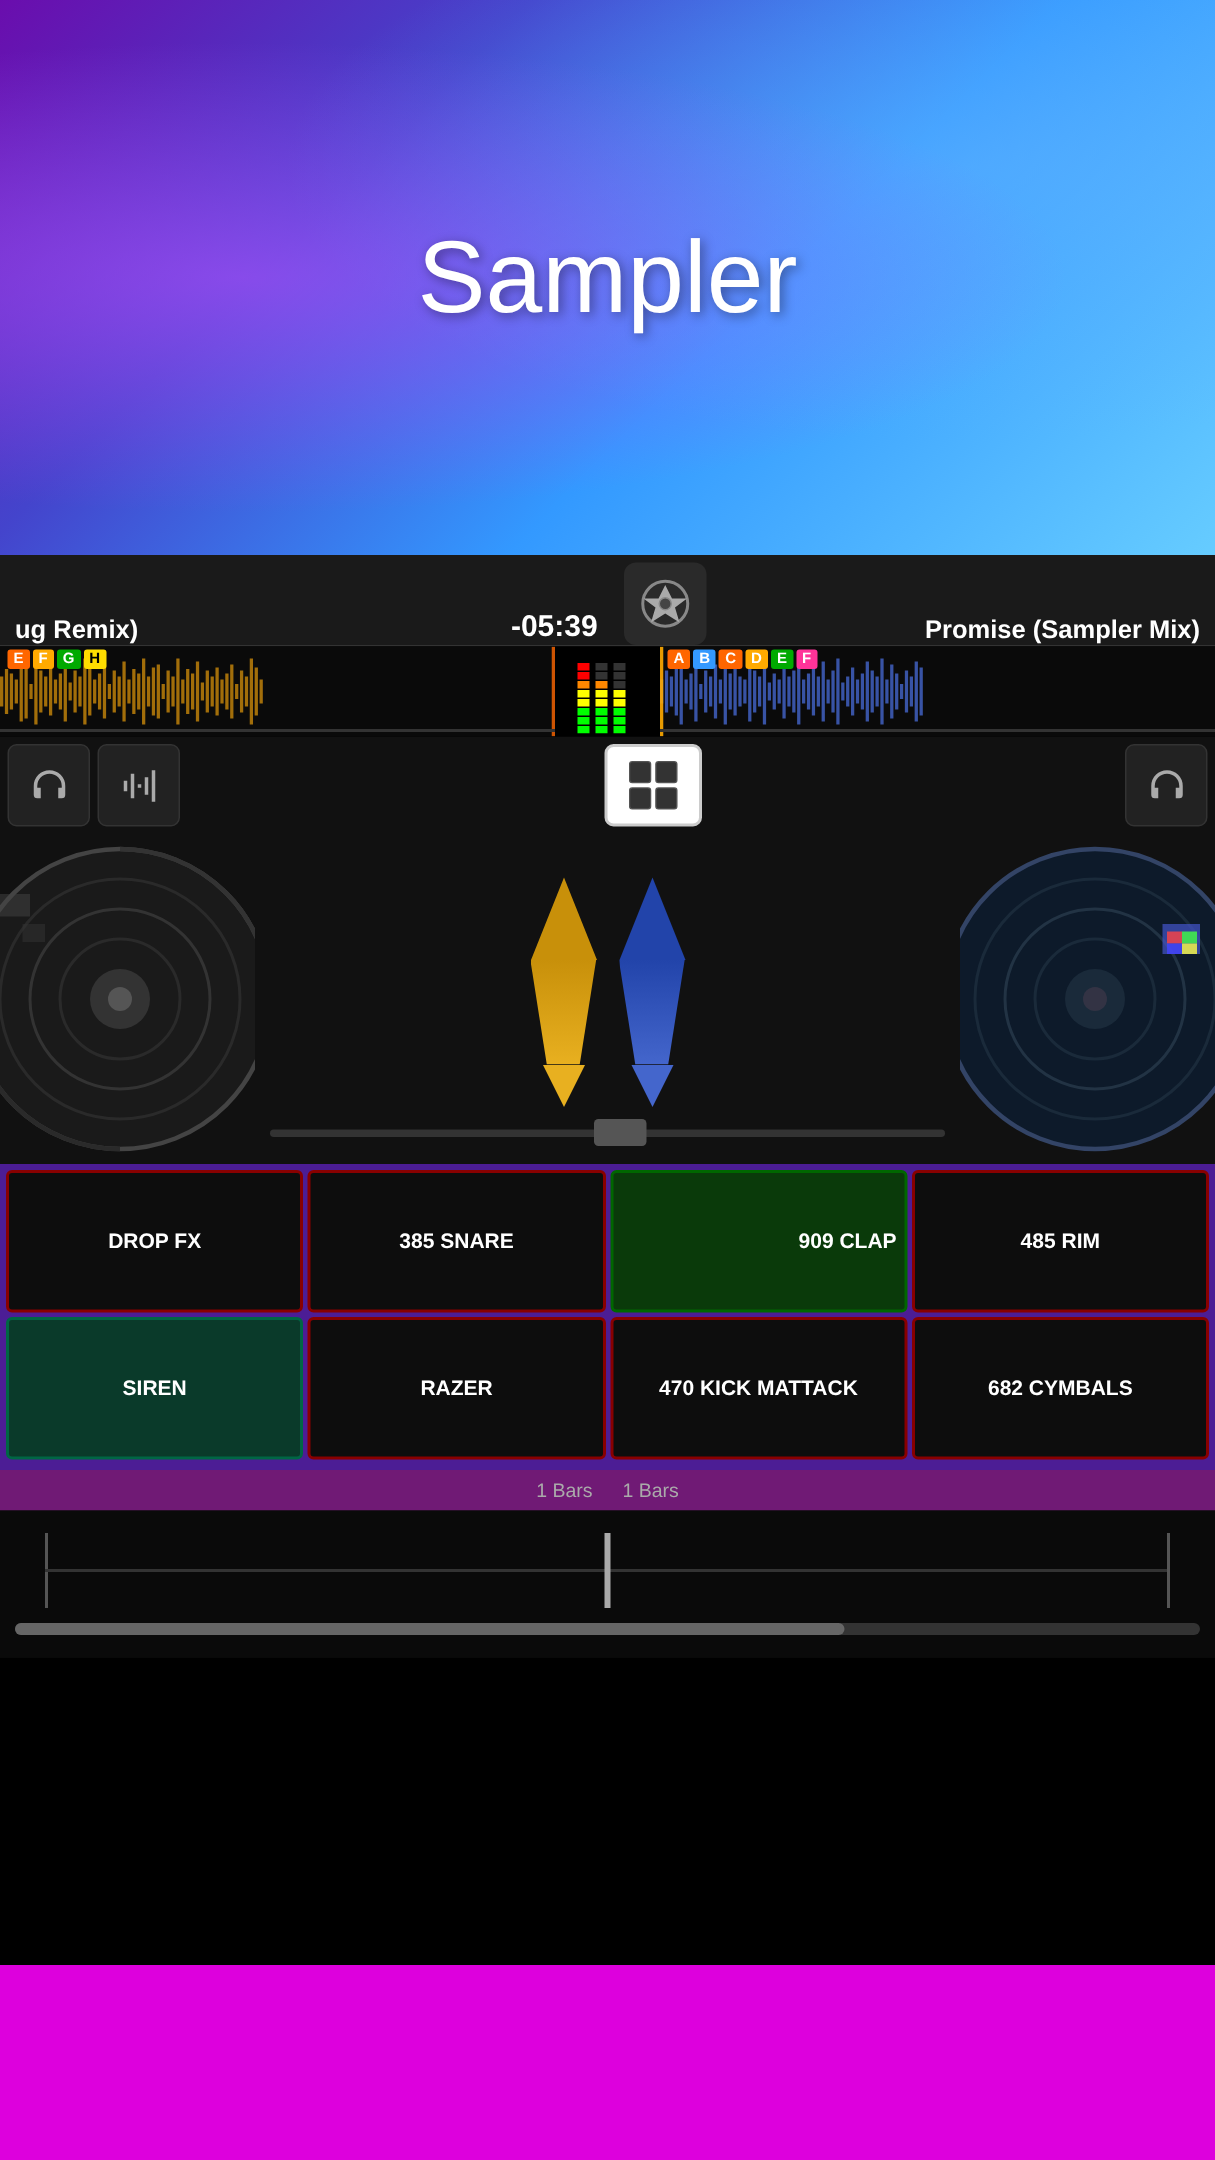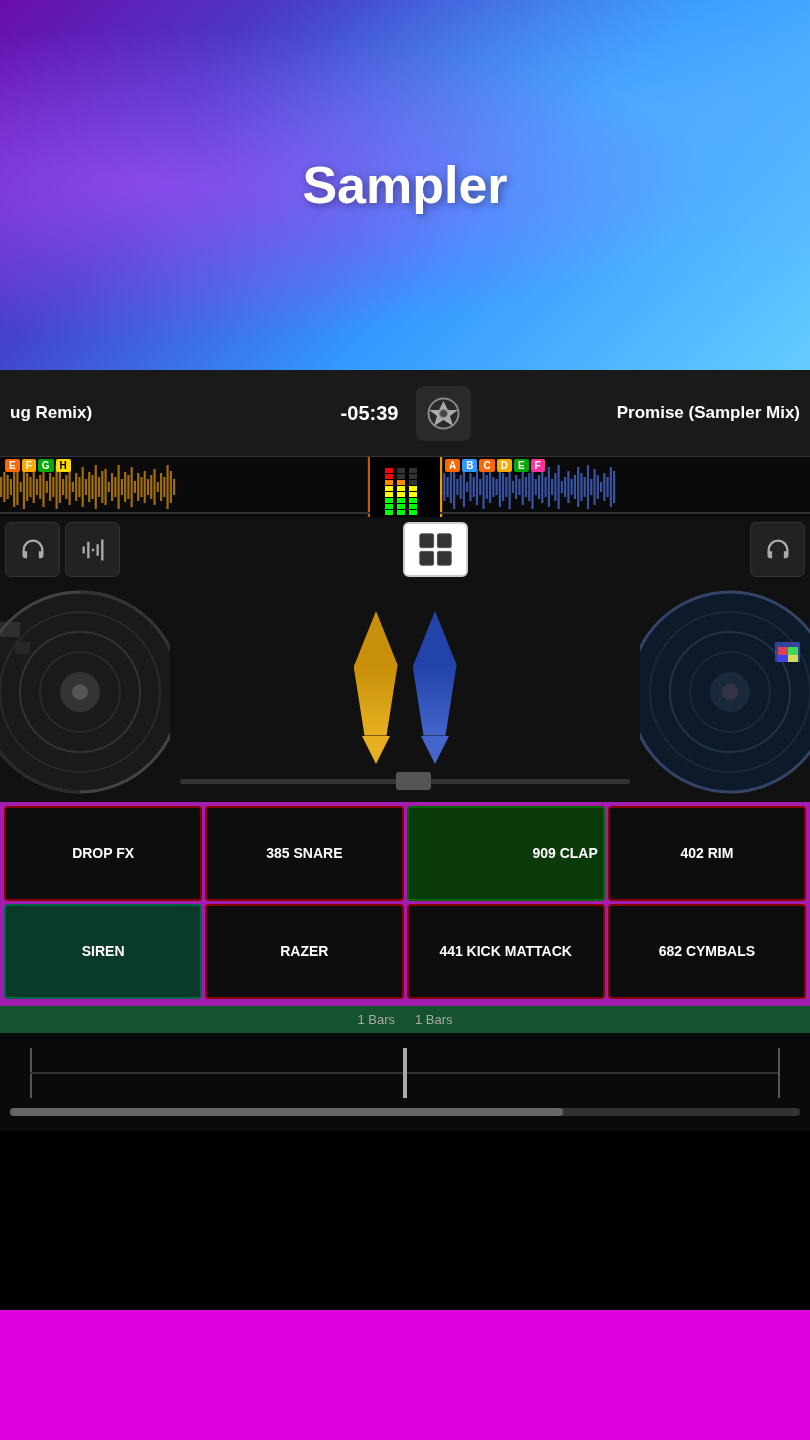--- a/index.html
+++ b/index.html
@@ -23,41 +23,41 @@
     }
     .top-section::before {
       content: '';
       position: absolute;
       top: 0; left: 0; right: 0; bottom: 0;
       background: radial-gradient(ellipse at 20% 50%, rgba(180,80,255,0.6) 0%, transparent 60%),
                   radial-gradient(ellipse at 80% 30%, rgba(100,180,255,0.5) 0%, transparent 50%);
     }
 
     .app-title {
-      font-size: 52px;
-      font-weight: 700;
+      font-size: 68px;
+      font-weight: 400;
       color: white;
       text-shadow: 2px 2px 8px rgba(0,0,0,0.4);
       position: relative;
       z-index: 1;
     }
 
     
     .dj-interface {
       width: 810px;
       background: #111;
       position: relative;
     }
 
     
     .track-bar {
       display: flex;
-      align-items: center;
+      align-items: flex-end;
       background: #1a1a1a;
-      height: 87px;
+      height: 61px;
       padding: 0 10px;
       border-bottom: 1px solid #333;
     }
     .track-left {
       flex: 1;
       color: white;
       font-size: 17px;
       font-weight: bold;
     }
     .track-time {
@@ -162,21 +162,21 @@
       display: flex;
       align-items: flex-start;
       background: #111;
       height: 220px;
       position: relative;
       overflow: hidden;
     }
 
     
     .sample-pads {
-      background: #a21caf;
+      background: #4c1d95;
       padding: 4px;
     }
     .pads-row {
       display: flex;
       gap: 3px;
       margin-bottom: 3px;
     }
     .pad {
       flex: 1;
       height: 95px;
@@ -200,21 +200,21 @@
     .pad-dark { background: #0d0d0d; border-color: #880000; }
     .pad-teal { background: #0a3a2a; border-color: #006644; }
     .pad-green { background: #0a3a0a; border-color: #006600; justify-content: flex-end; }
 
     
     .bars-row {
       display: flex;
       justify-content: center;
       gap: 20px;
       padding: 6px 0;
-      background: #14532d;
+      background: #701a75;
     }
     .bars-indicator {
       color: #aaa;
       font-size: 13px;
     }
 
     
     .transport-section {
       background: #0a0a0a;
       padding: 15px 10px;
@@ -601,33 +601,33 @@
       <div class="pad pad-dark">
         <span class="pad-label">DROP FX</span>
       </div>
       <div class="pad pad-dark">
         <span class="pad-label">385 SNARE</span>
       </div>
       <div class="pad pad-green">
         <span class="pad-label">909 CLAP</span>
       </div>
       <div class="pad pad-dark">
-        <span class="pad-label">402 RIM</span>
+        <span class="pad-label">485 RIM</span>
       </div>
     </div>
 
     <div class="pads-row">
       <div class="pad pad-teal">
         <span class="pad-label">SIREN</span>
       </div>
       <div class="pad pad-dark">
         <span class="pad-label">RAZER</span>
       </div>
       <div class="pad pad-dark">
-        <span class="pad-label">441 KICK MATTACK</span>
+        <span class="pad-label">470 KICK MATTACK</span>
       </div>
       <div class="pad pad-dark">
         <span class="pad-label">682 CYMBALS</span>
       </div>
     </div>
   </div>
 
   <div class="bars-row">
     <span class="bars-indicator">1 Bars</span>
     <span class="bars-indicator">1 Bars</span>

